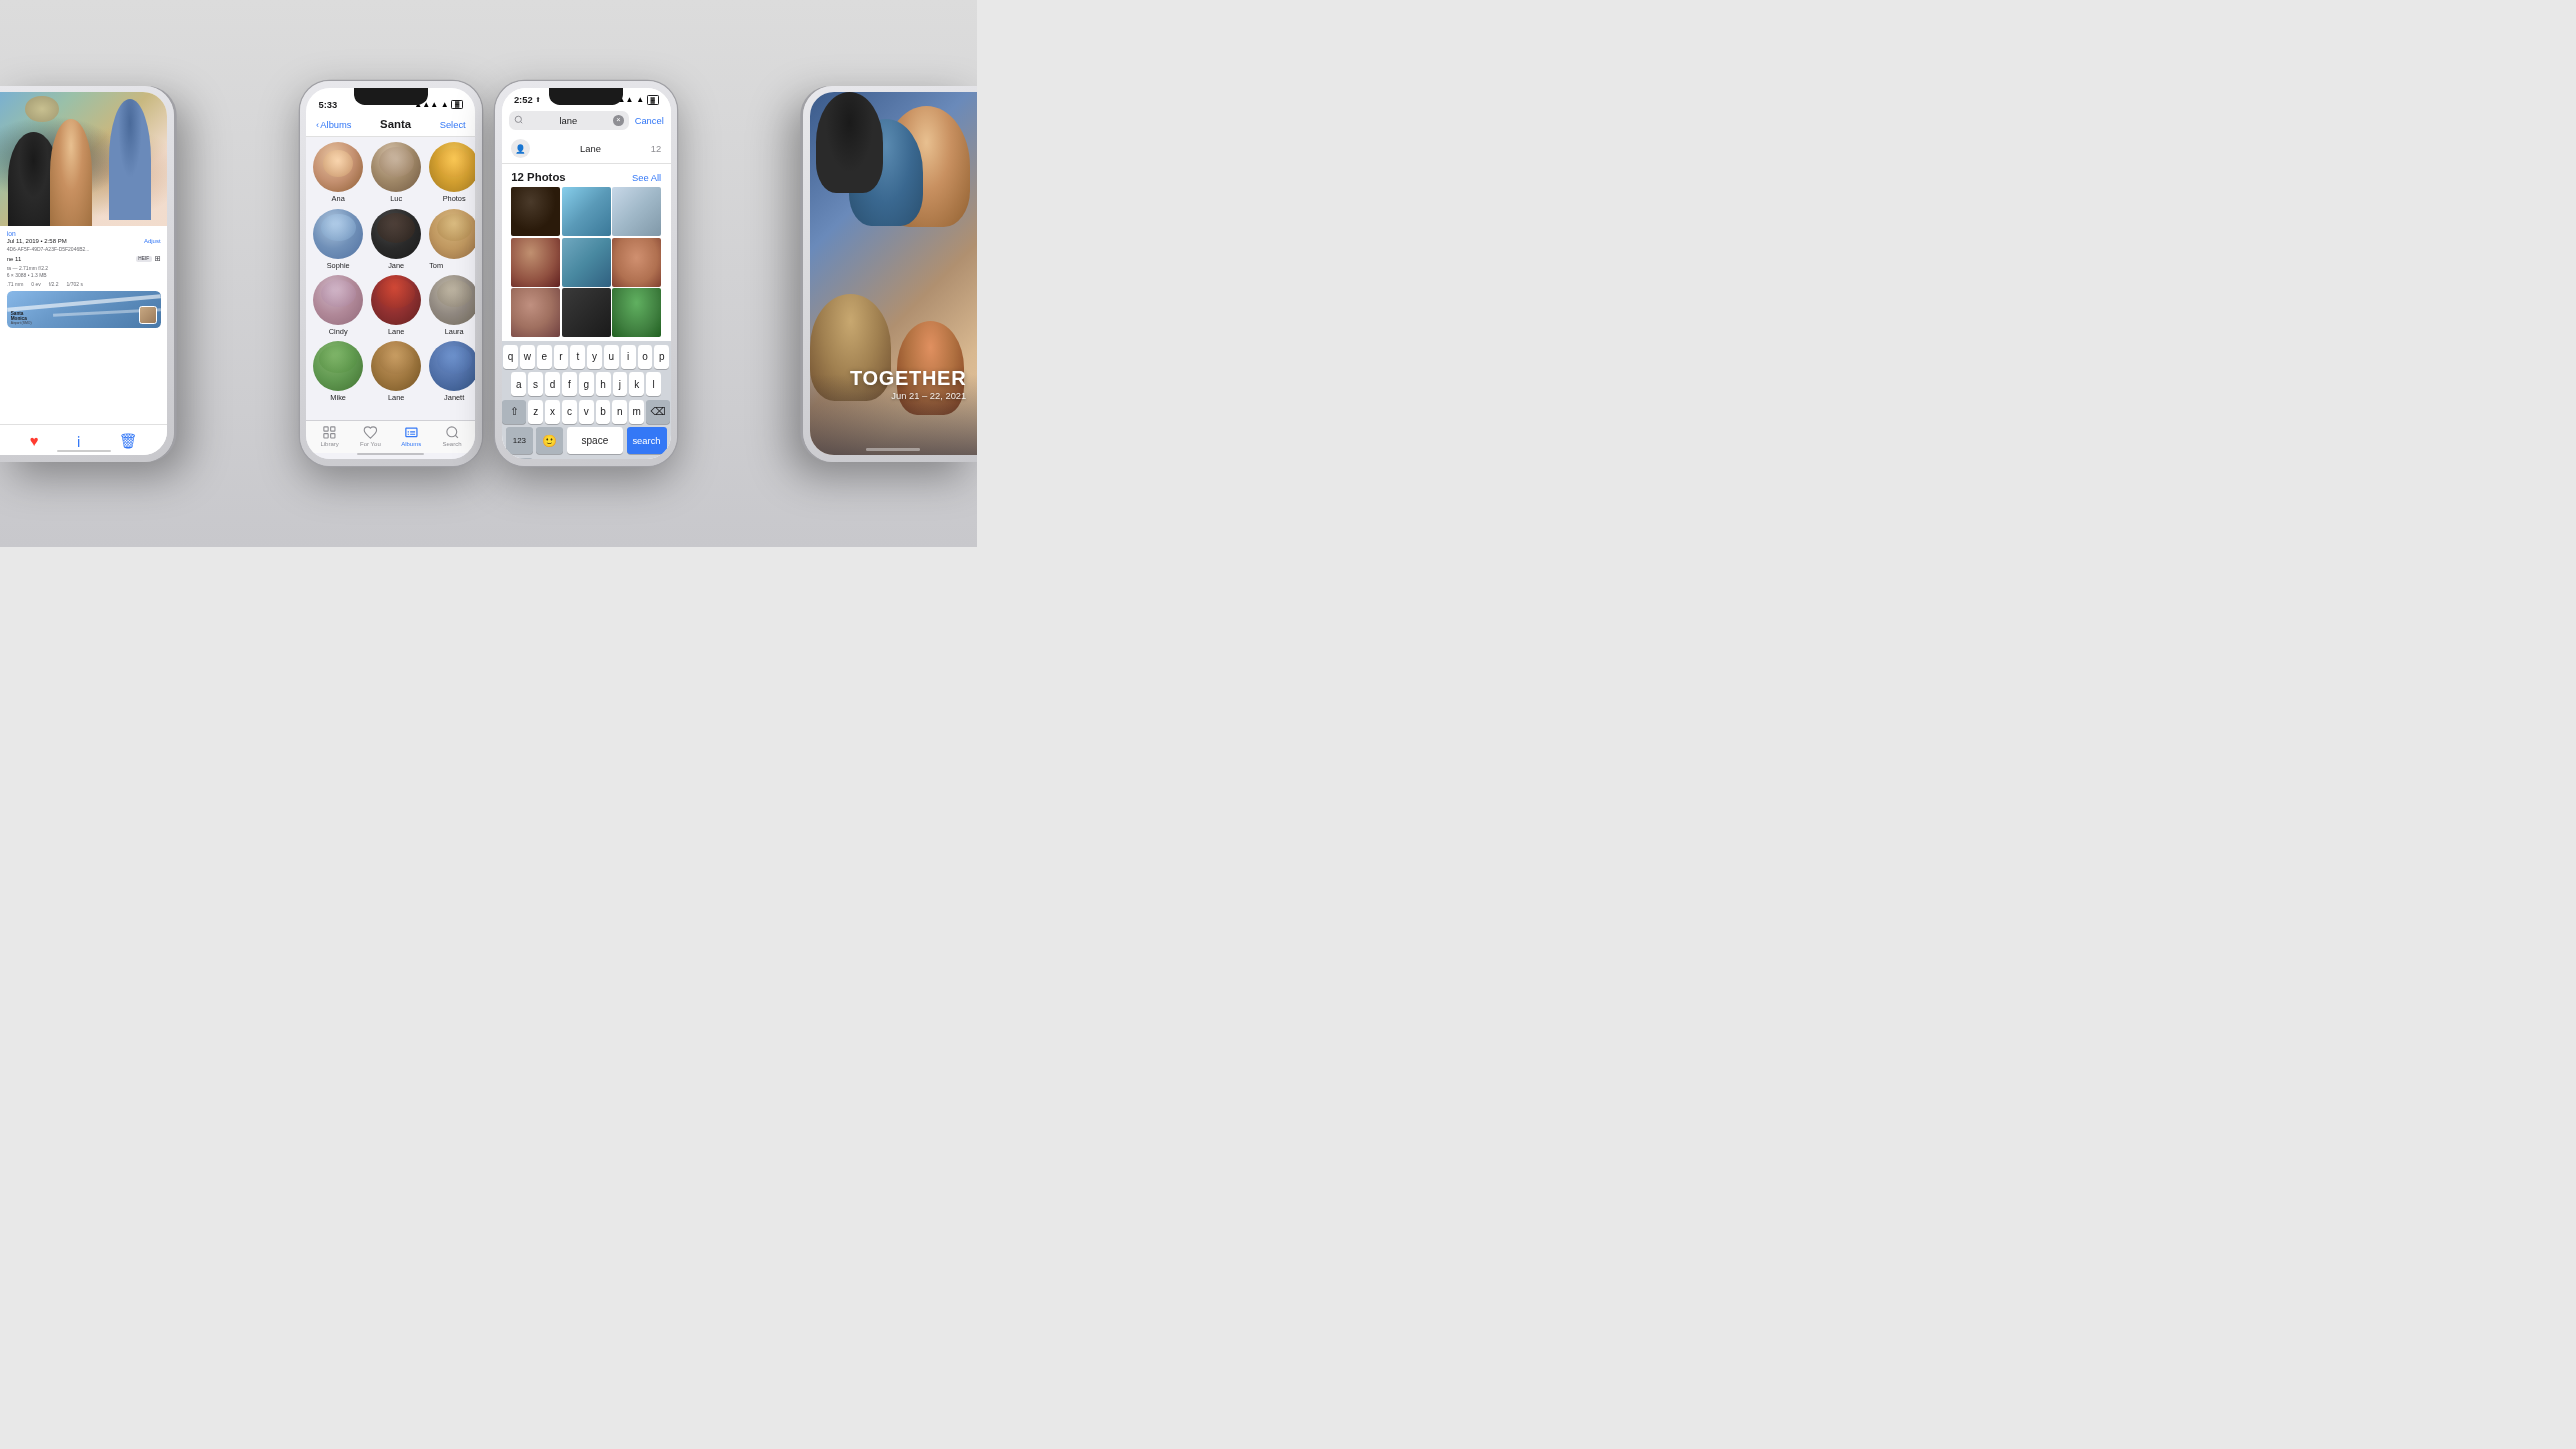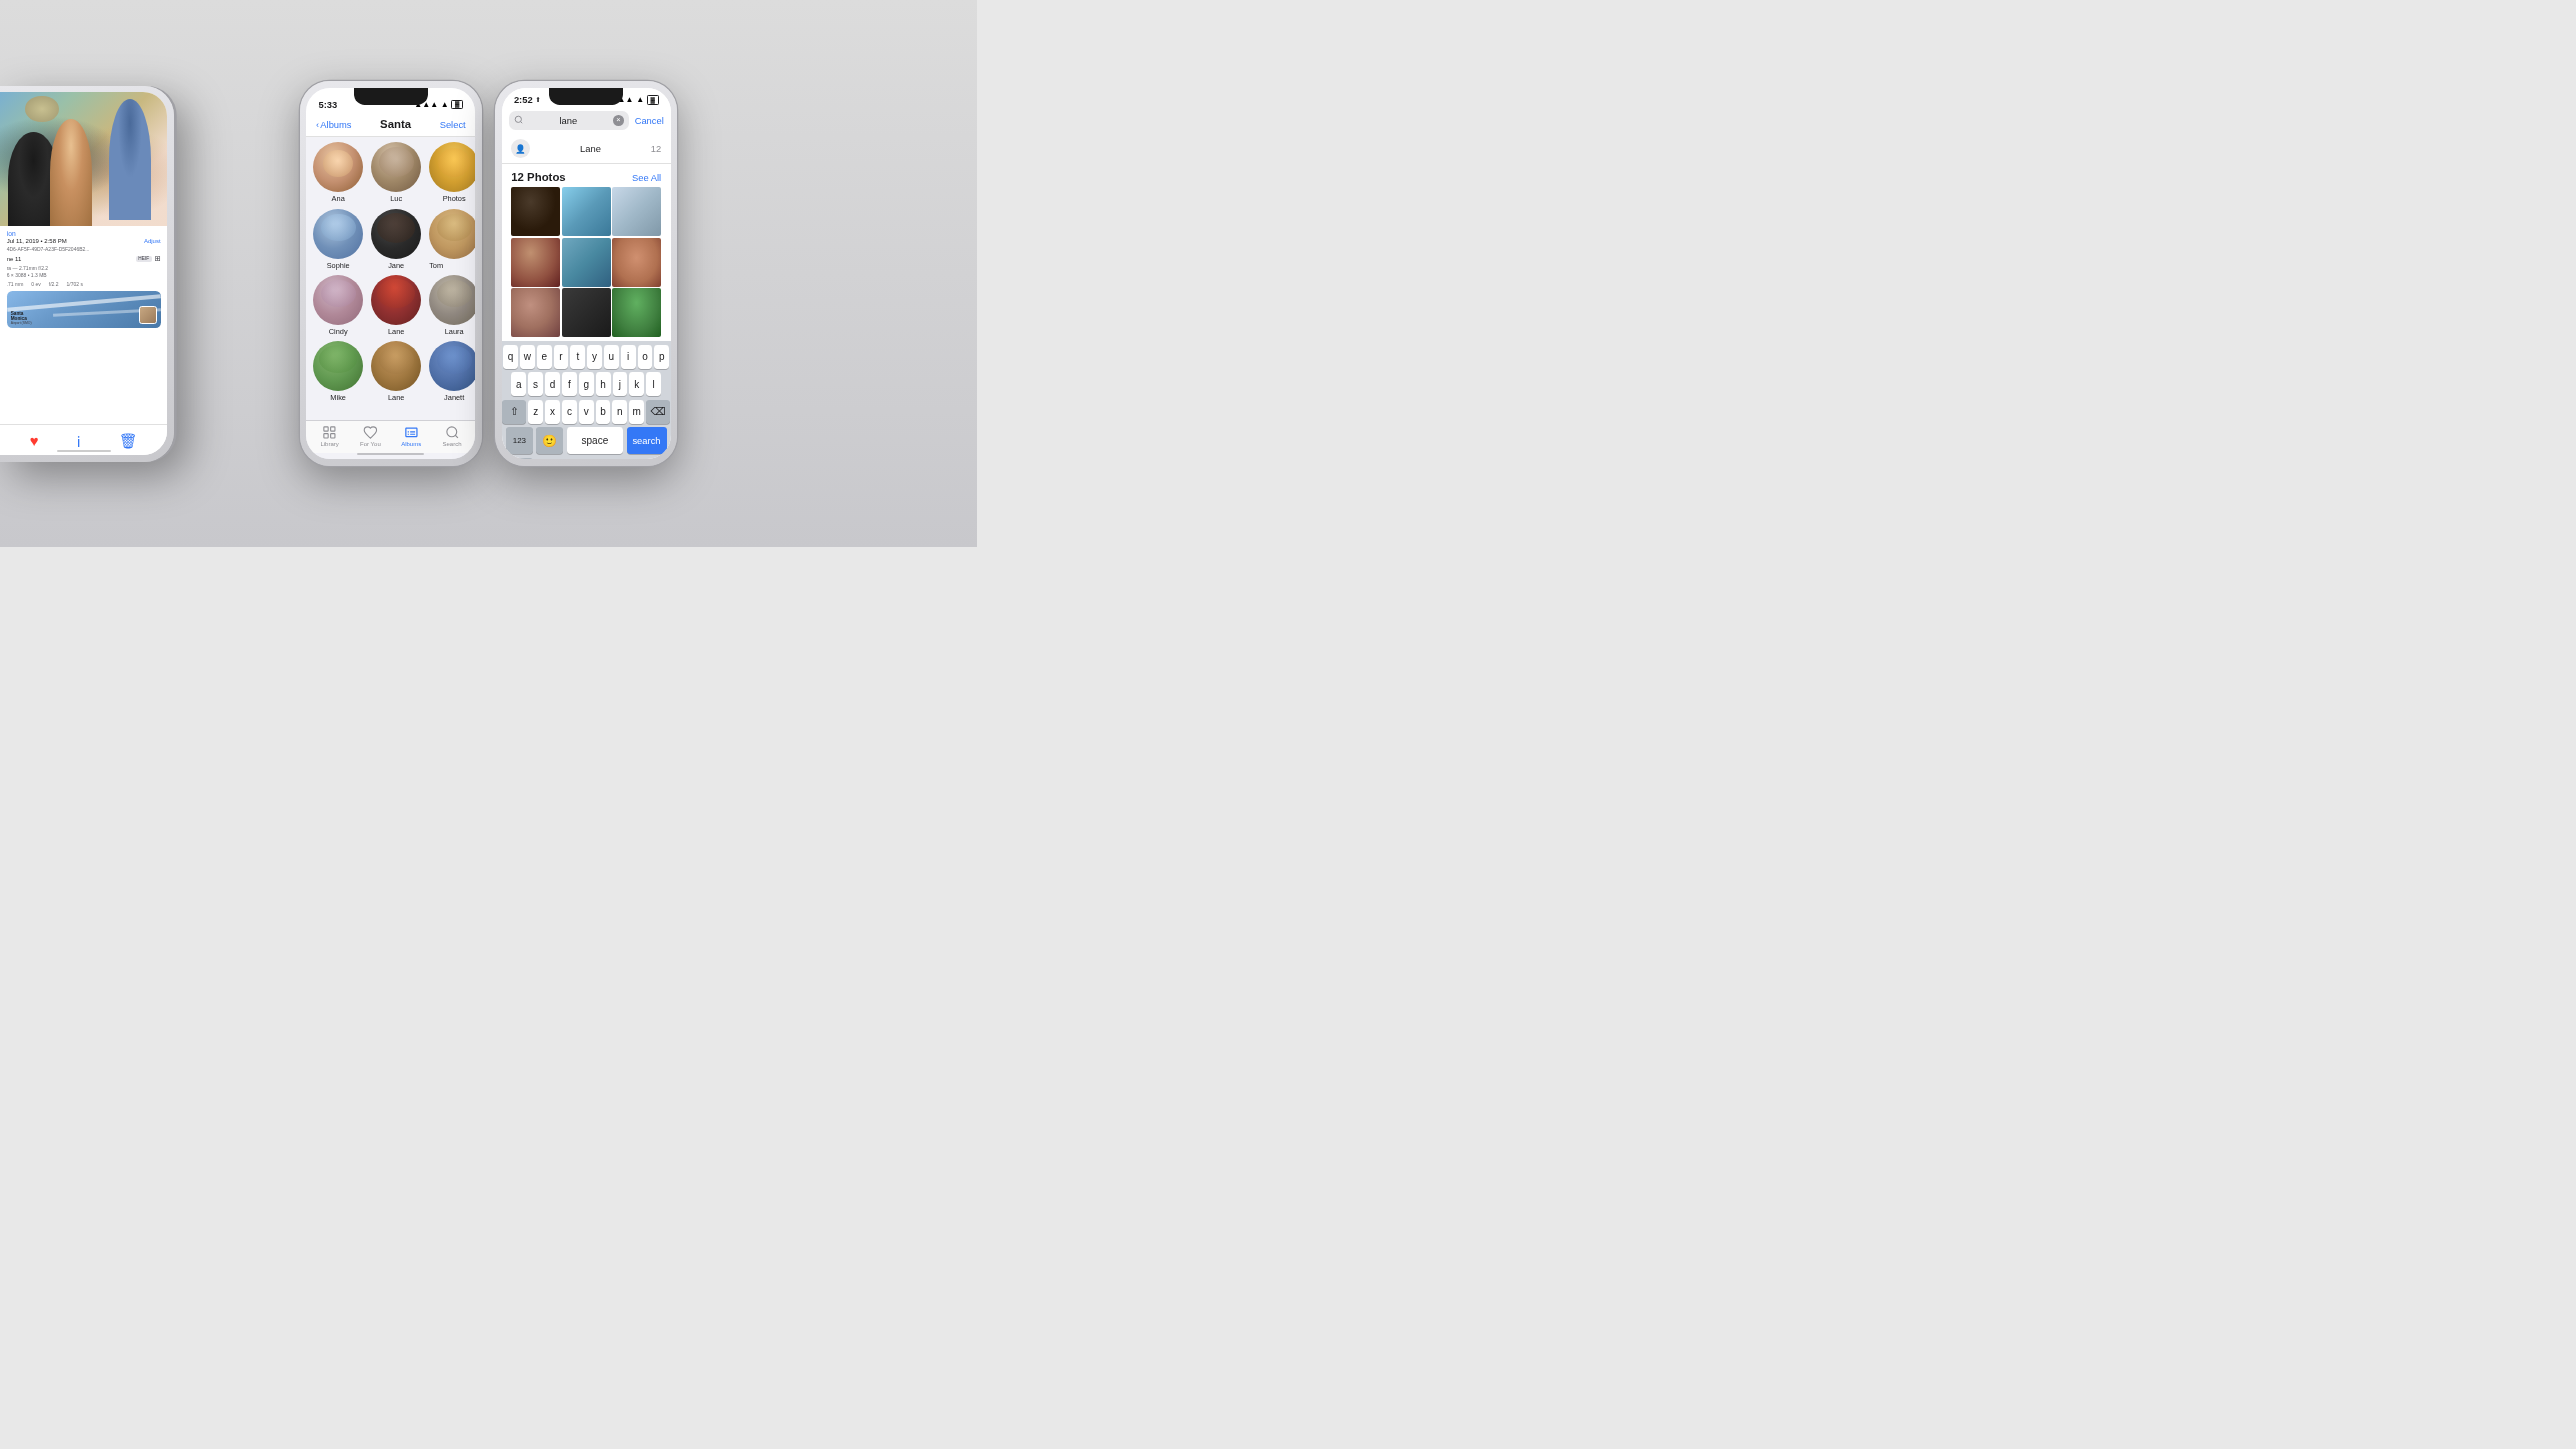--- a/index.html
+++ b/index.html
@@ -335,15 +335,36 @@
           <div style="display: flex; justify-content: flex-start; padding: 3.4px 2px 0;">
             <div style="background:#adb5bd; border-radius:3.4px; height:27px; width:27px; display:flex; align-items:center; justify-content:center; font-size:12px; box-shadow:0 0.7px 0 rgba(0,0,0,0.3);">🌐</div>
           </div>
         </div>
 
       </div>
     </div>
 
   </div>
 
+  <div style="position: absolute; right: 0; top: 50%; transform: translateY(-50%); width: 174px; height: 376px; background: linear-gradient(160deg, #e8e8ec, #c8c8cc); border-radius: 29.5px 0 0 29.5px; box-shadow: -2.7px 0 0 #a0a0a5, -13.4px 13.4px 40px rgba(0,0,0,0.35); overflow: hidden; z-index: 2;">
+    <div style="position: absolute; top: 6.7px; left: 6.7px; right: 0; bottom: 6.7px; background: #fff; border-radius: 24px 0 0 24px; overflow: hidden;">
+
+      <div style="position: absolute; inset: 0; background: linear-gradient(135deg, #3a5a8a 0%, #6a8aba 30%, #b09070 60%, #d8b890 80%, #e8c8a0 100%);">
+
+        <div style="position: absolute; top: 13.4px; right: 6.7px; width: 87px; height: 121px; background: radial-gradient(ellipse at 50% 30%, #e8c090 0%, #c89060 40%, #906030 100%); border-radius: 50% 50% 30% 30%;"></div>
+        <div style="position: absolute; top: 27px; right: 54px; width: 74px; height: 107px; background: radial-gradient(ellipse at 50% 25%, #5a8ab0 0%, #3a6890 50%, #2a5070 100%); border-radius: 50% 50% 30% 30%;"></div>
+        <div style="position: absolute; top: 0; left: 6.7px; width: 67px; height: 101px; background: radial-gradient(ellipse at 50% 30%, #1a1a1a 0%, #2a2a2a 50%); border-radius: 50% 50% 30% 30%;"></div>
+        <div style="position: absolute; bottom: 54px; left: 0; width: 81px; height: 107px; background: radial-gradient(ellipse at 50% 25%, #c8a870 0%, #a08050 50%, #705030 100%); border-radius: 50% 50% 30% 30%;"></div>
+        <div style="position: absolute; bottom: 40px; right: 13.4px; width: 67px; height: 94px; background: radial-gradient(ellipse at 50% 28%, #e09060 0%, #b07040 50%, #804020 100%); border-radius: 50% 50% 30% 30%;"></div>
+
+        <div style="position: absolute; bottom: 0; left: 0; right: 0; height: 81px; background: linear-gradient(to top, rgba(20,20,40,0.6), transparent);"></div>
+      </div>
+
+      <div style="position: absolute; bottom: 54px; right: 10.7px; text-align: right;">
+        <div style="font-size: 20px; font-weight: 800; color: #fff; letter-spacing: 0.7px; text-shadow: 0 1.3px 5.4px rgba(0,0,0,0.4);">TOGETHER</div>
+        <div style="font-size: 9.4px; font-weight: 500; color: rgba(255,255,255,0.9); text-shadow: 0 0.7px 2.7px rgba(0,0,0,0.4);">Jun 21 – 22, 2021</div>
+      </div>
+      <div style="position: absolute; bottom: 4px; left: 50%; transform: translateX(-50%); width: 54px; height: 2.7px; background: rgba(255,255,255,0.4); border-radius: 1.3px;"></div>
+    </div>
+  </div>
 
 </div>
 
 
 </body></html>

